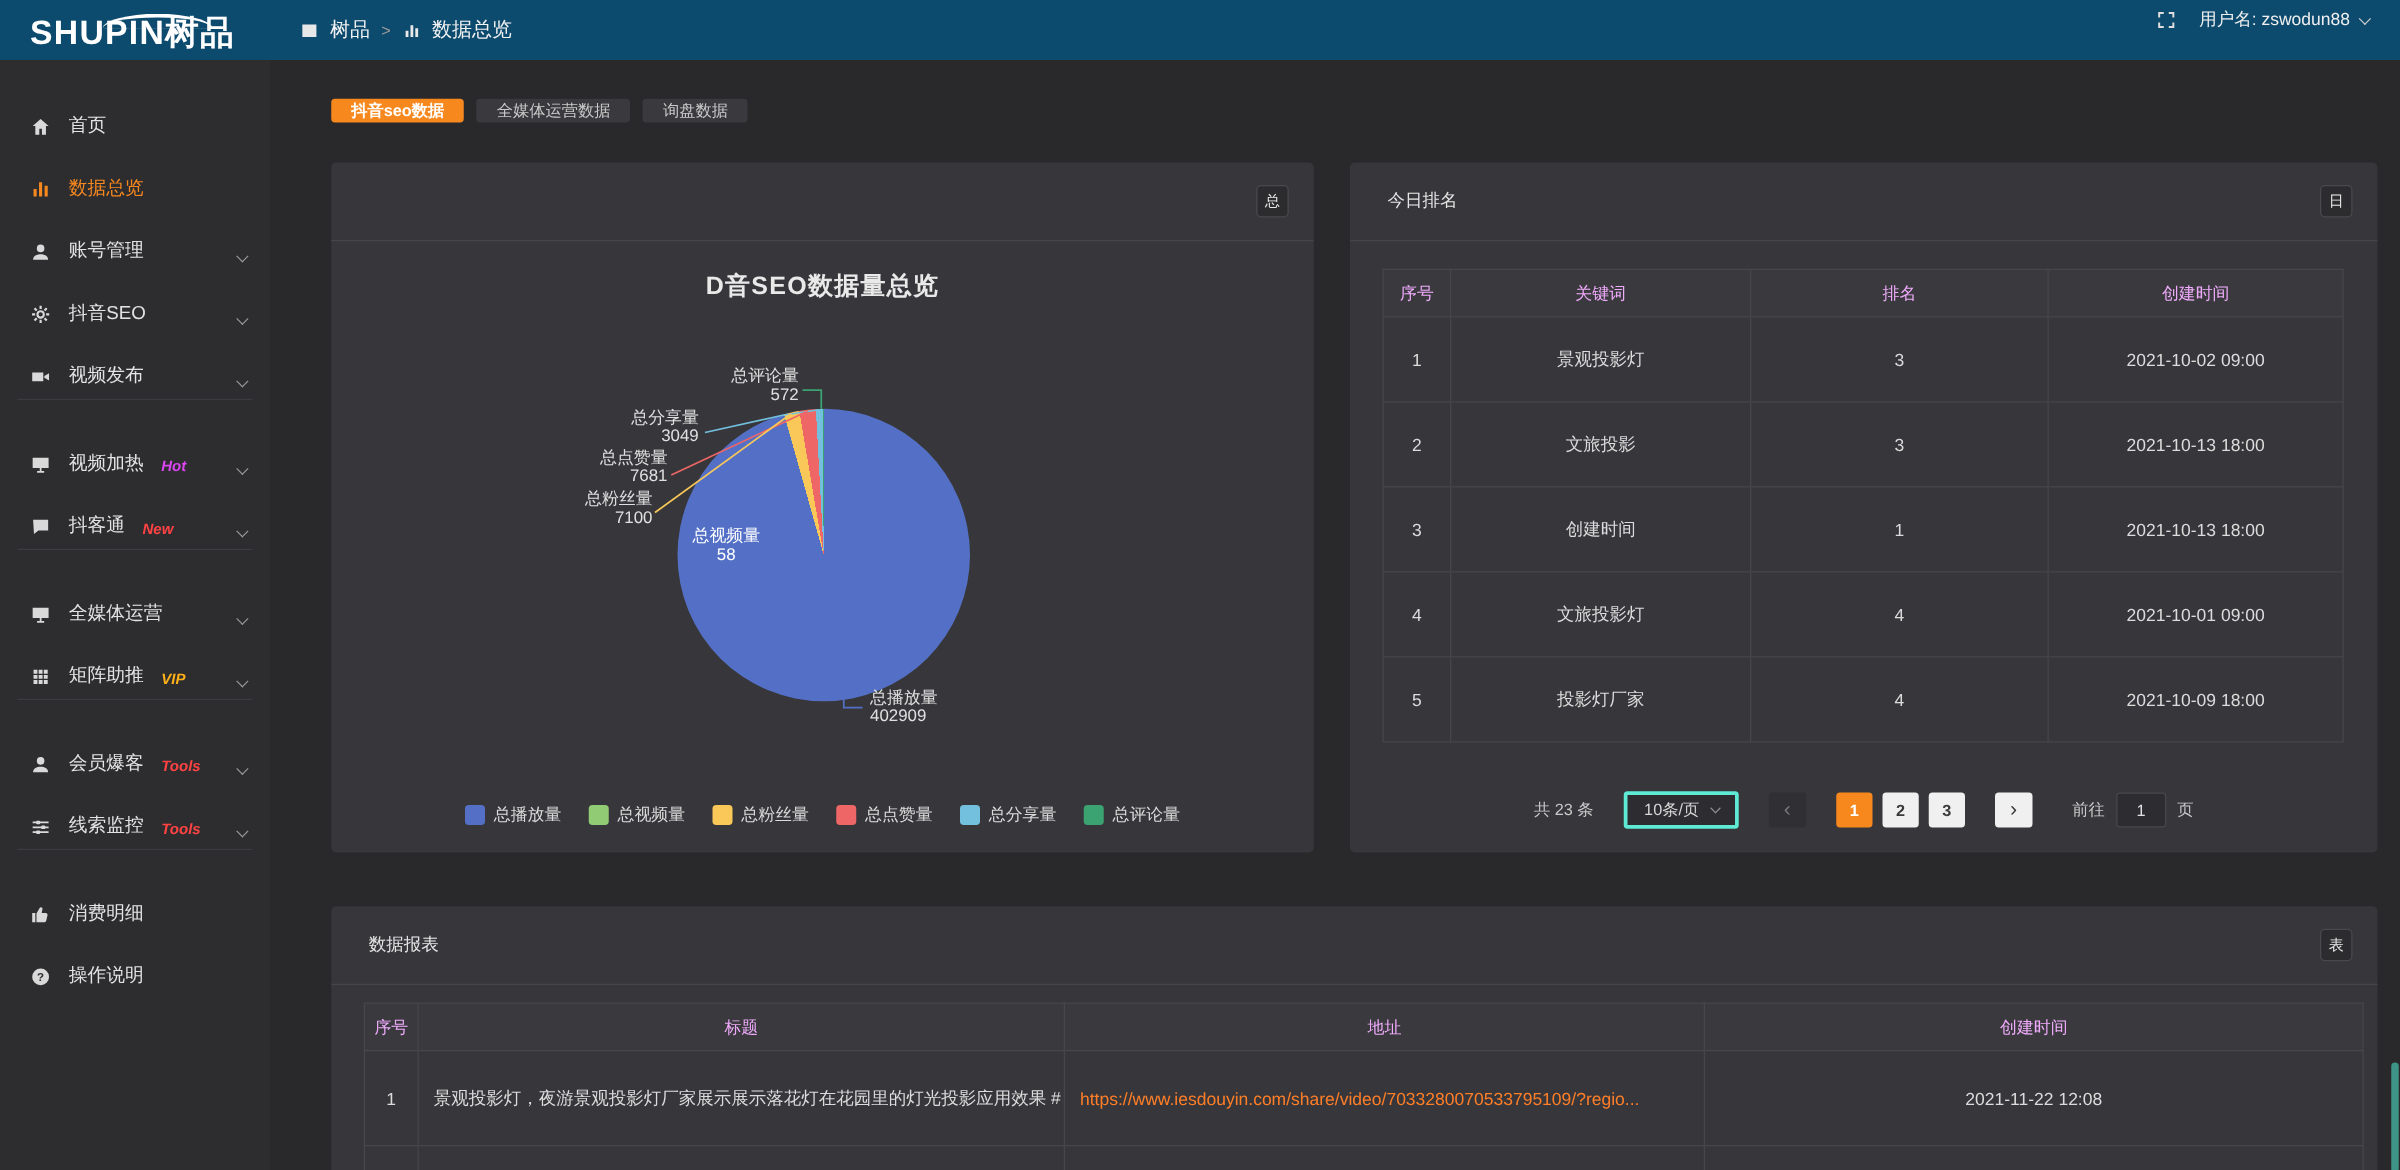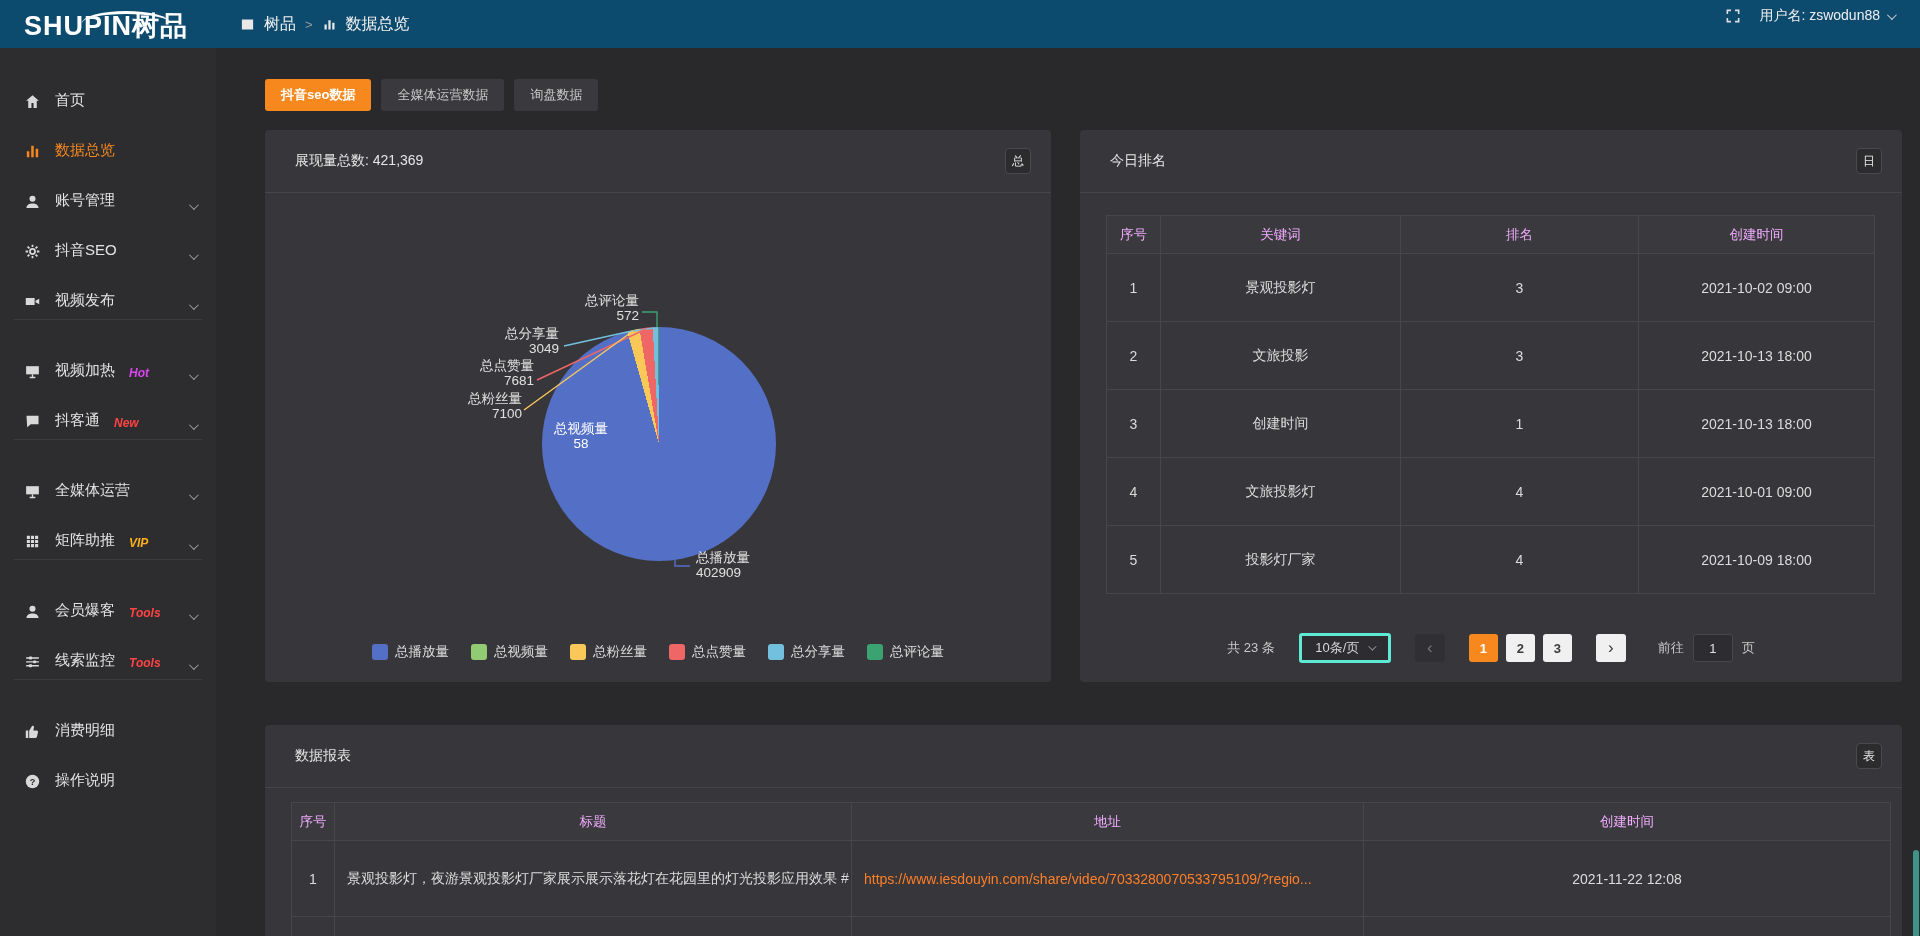--- a/index.html
+++ b/index.html
@@ -24,21 +24,21 @@
   .side-item { height:50px; display:flex; align-items:flex-end; padding:0 18px 0 24px; cursor:pointer; color:#e3e3e3; position:relative; }
   .side-item .s-icon { width:17px; height:17px; margin-right:14px; display:inline-flex; color:#d9d9d9; flex:none; }
   .side-item .s-icon svg { width:100%; height:100%; }
   .side-item .s-label { font-size:15px; }
   .side-item.active, .side-item.active .s-icon { color:#f7881e; }
   .side-item .badge { font-size:12px; font-weight:bold; font-style:italic; margin-left:14px; }
   .side-item .chev { position:absolute; right:20px; border-color:#9a9a9a; }
   .side-div { height:1px; background:#3c3c40; margin:9px 14px 10px 14px; }
   
   .tabs { position:absolute; left:265px; top:79px; display:flex; gap:10px; }
-  .tab { height:32px; padding:0 16px; display:flex; align-items:center; font-size:13px; color:#c9c9c9; background:#3a3a3e; border-radius:3px; cursor:pointer; white-space:nowrap; }
+  .tab { height:19px; padding:0 16px; display:flex; align-items:center; font-size:13px; color:#c9c9c9; background:#3a3a3e; border-radius:3px; cursor:pointer; white-space:nowrap; }
   .tab.active { background:#f7881e; color:#fff; font-weight:bold; }
   
   .panel { position:absolute; background:#37373b; border-radius:4px; }
   #chartPanel  { left:265px;  top:130px; width:786px;  height:552px; }
   #rankPanel   { left:1080px; top:130px; width:822px;  height:552px; }
   #reportPanel { left:265px;  top:725px; width:1637px; height:290px; }
   .p-title { position:absolute; left:30px; top:0; height:62px; display:flex; align-items:center; font-size:14px; color:#e6e6e6; }
   .p-div { position:absolute; left:0; right:0; top:62px; height:1px; background:#46464a; }
   .corner-btn { position:absolute; right:20px; top:18px; width:26px; height:26px; background:#2c2c2f; border:1px solid #4a4a4e; border-radius:4px; color:#e8e8e8; font-size:12px; display:flex; align-items:center; justify-content:center; cursor:pointer; }
   
@@ -249,23 +249,23 @@
     </div>
   </div>
 
 <div class="tabs" id="tabs">
     <div class="tab active">抖音seo数据</div>
     <div class="tab">全媒体运营数据</div>
     <div class="tab">询盘数据</div>
   </div>
 
 <div class="panel" id="chartPanel">
-  <div class="p-title">展现量总数: 421,369</div>
   <div class="corner-btn">总</div>
   <div class="p-div"></div>
+  <div class="pie-title">D音SEO数据量总览</div>
   <div id="pie" style="background: conic-gradient(rgb(84, 112, 198) 0deg, rgb(84, 112, 198) 344.229deg, rgb(145, 204, 117) 344.229deg, rgb(145, 204, 117) 344.278deg, rgb(250, 200, 88) 344.278deg, rgb(250, 200, 88) 350.344deg, rgb(238, 102, 102) 350.344deg, rgb(238, 102, 102) 356.906deg, rgb(115, 192, 222) 356.906deg, rgb(115, 192, 222) 359.511deg, rgb(59, 162, 114) 359.511deg, rgb(59, 162, 114) 360deg);"></div>
   <svg class="leaders" fill="none" stroke-width="1.4">
     <polyline points="377,182 392,182 392,197" stroke="#3ba272"></polyline>
     <polyline points="299,216 362,202 389,198" stroke="#73c0de"></polyline>
     <polyline points="272,250 381,199" stroke="#ee6666"></polyline>
     <polyline points="259,280 368,201" stroke="#fac858"></polyline>
     <polyline points="410,422 410,436 425,436" stroke="#5470c6"></polyline>
   </svg>
   <div class="plabel" id="lbl-comment">
     <div>总评论量</div>

